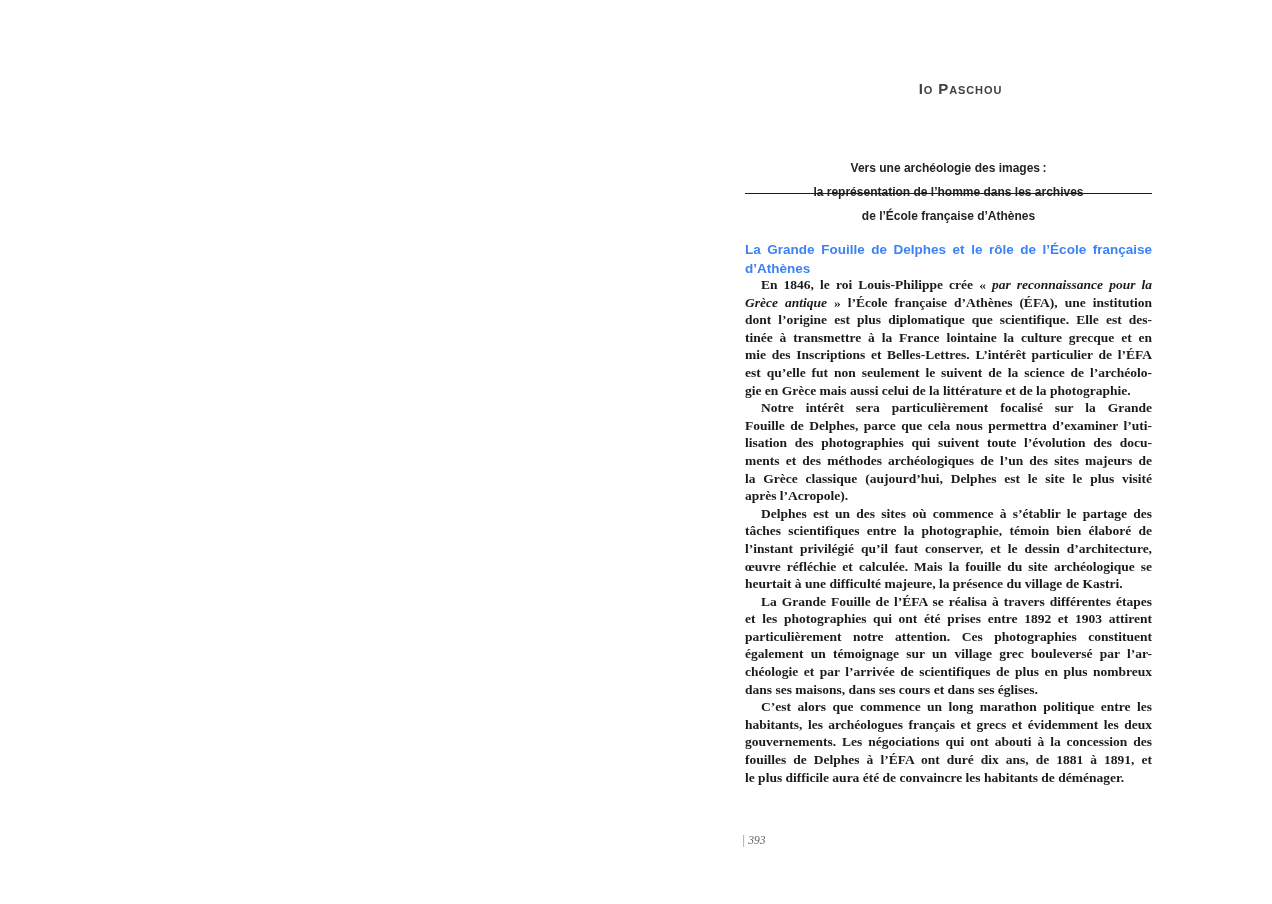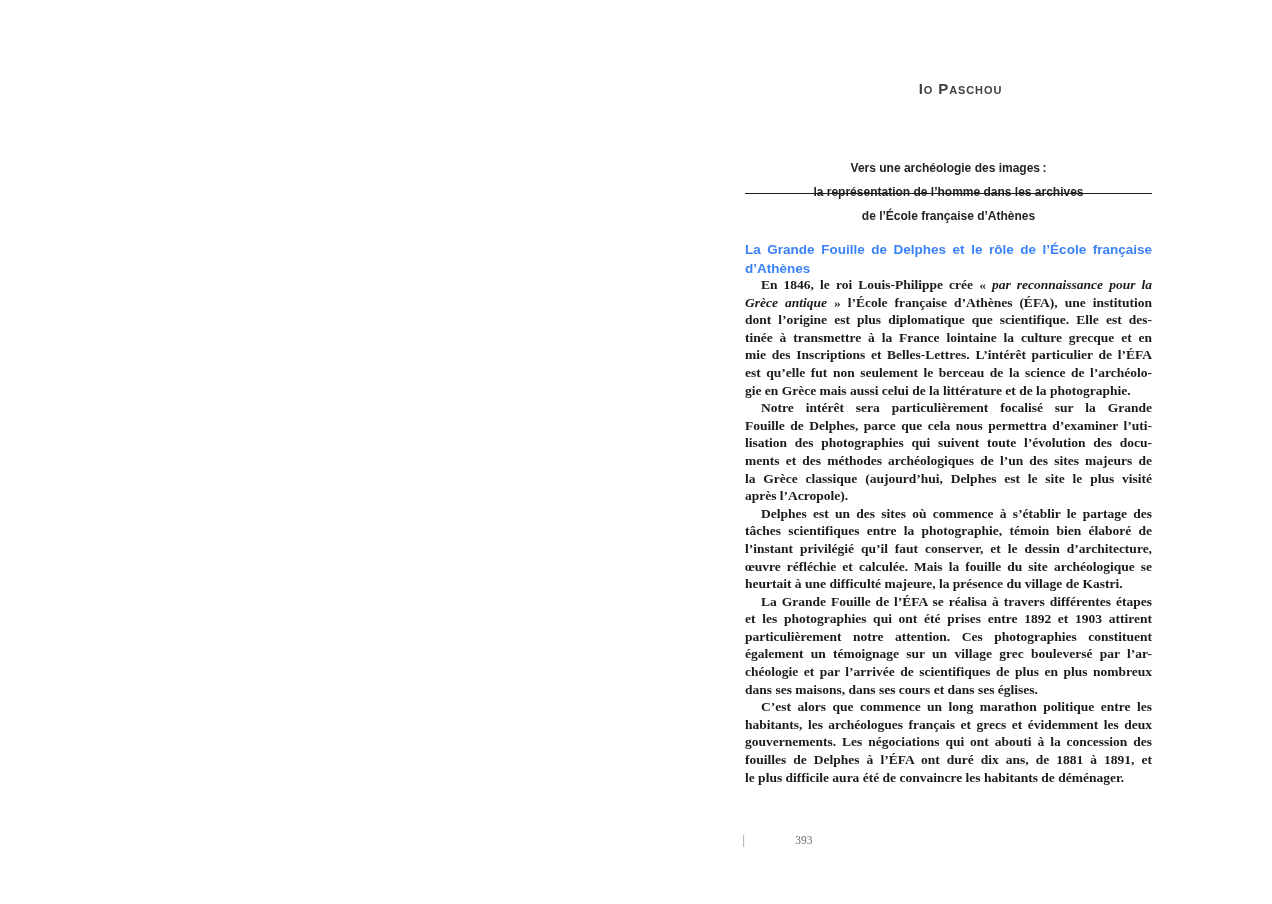--- a/index.html
+++ b/index.html
@@ -89,23 +89,23 @@
     white-space: nowrap;
   }
   .folio-sep {
     font-family: "Liberation Sans", sans-serif;
     font-size: 12.5px;
     color: #a9b5c2;
     margin-right: 3px;
   }
   .folio-num {
     font-family: "Liberation Serif", serif;
+    font-style: italic;
     font-size: 11.5px;
     color: #67676d;
-    margin-left: 47px;
   }
 </style>
 </head>
 <body>
 
 <div class="page">
   <div class="textcol">
 
     <div class="author">Io Paschou</div>
 
@@ -121,21 +121,21 @@
       <div class="jline">La Grande Fouille de Delphes et le rôle de l’École française</div>
       <div>d’Athènes</div>
     </div>
 
     <div class="bodytext">
         <div class="bline indent"><span>En 1846, le roi Louis-Philippe crée «&nbsp;</span><span class="it">par reconnaissance pour la</span></div>
         <div class="bline"><span class="it">Grèce antique</span><span>&nbsp;» l’École française d’Athènes (ÉFA), une institution</span></div>
         <div class="bline"><span>dont l’origine est plus diplomatique que scientifique. Elle est des-</span></div>
         <div class="bline"><span>tinée à transmettre à la France lointaine la culture grecque et en</span></div>
         <div class="bline"><span>mie des Inscriptions et Belles-Lettres. L’intérêt particulier de l’ÉFA</span></div>
-        <div class="bline"><span>est qu’elle fut non seulement le berceau de la science de l’archéolo-</span></div>
+        <div class="bline"><span>est qu’elle fut non seulement le suivent de la science de l’archéolo-</span></div>
         <div class="bline plast"><span>gie en Grèce mais aussi celui de la littérature et de la photographie.</span></div>
         <div class="bline indent"><span>Notre intérêt sera particulièrement focalisé sur la Grande</span></div>
         <div class="bline"><span>Fouille de Delphes, parce que cela nous permettra d’examiner l’uti-</span></div>
         <div class="bline"><span>lisation des photographies qui suivent toute l’évolution des docu-</span></div>
         <div class="bline"><span>ments et des méthodes archéologiques de l’un des sites majeurs de</span></div>
         <div class="bline"><span>la Grèce classique (aujourd’hui, Delphes est le site le plus visité</span></div>
         <div class="bline plast"><span>après l’Acropole).</span></div>
         <div class="bline indent"><span>Delphes est un des sites où commence à s’établir le partage des</span></div>
         <div class="bline"><span>tâches scientifiques entre la photographie, témoin bien élaboré de</span></div>
         <div class="bline"><span>l’instant privilégié qu’il faut conserver, et le dessin d’architecture,</span></div>

